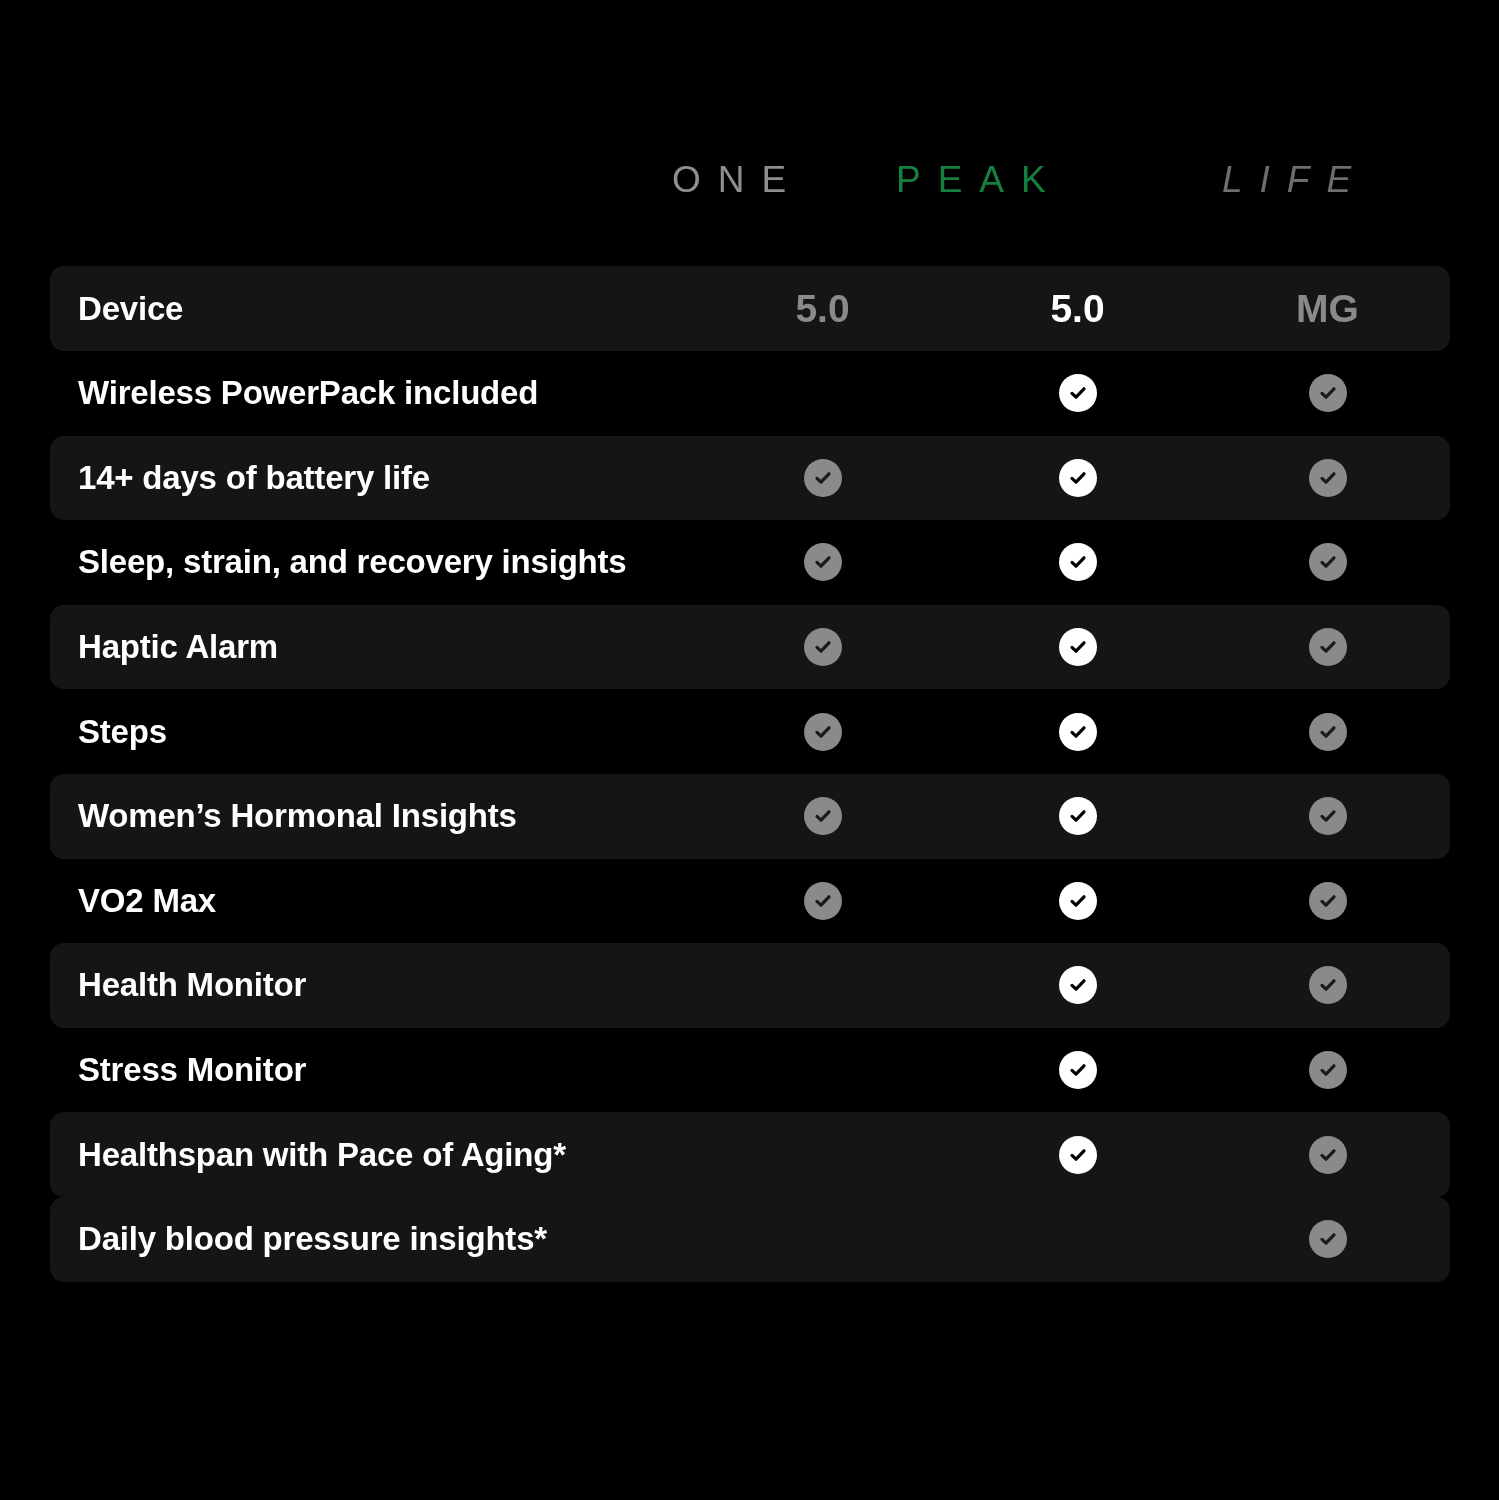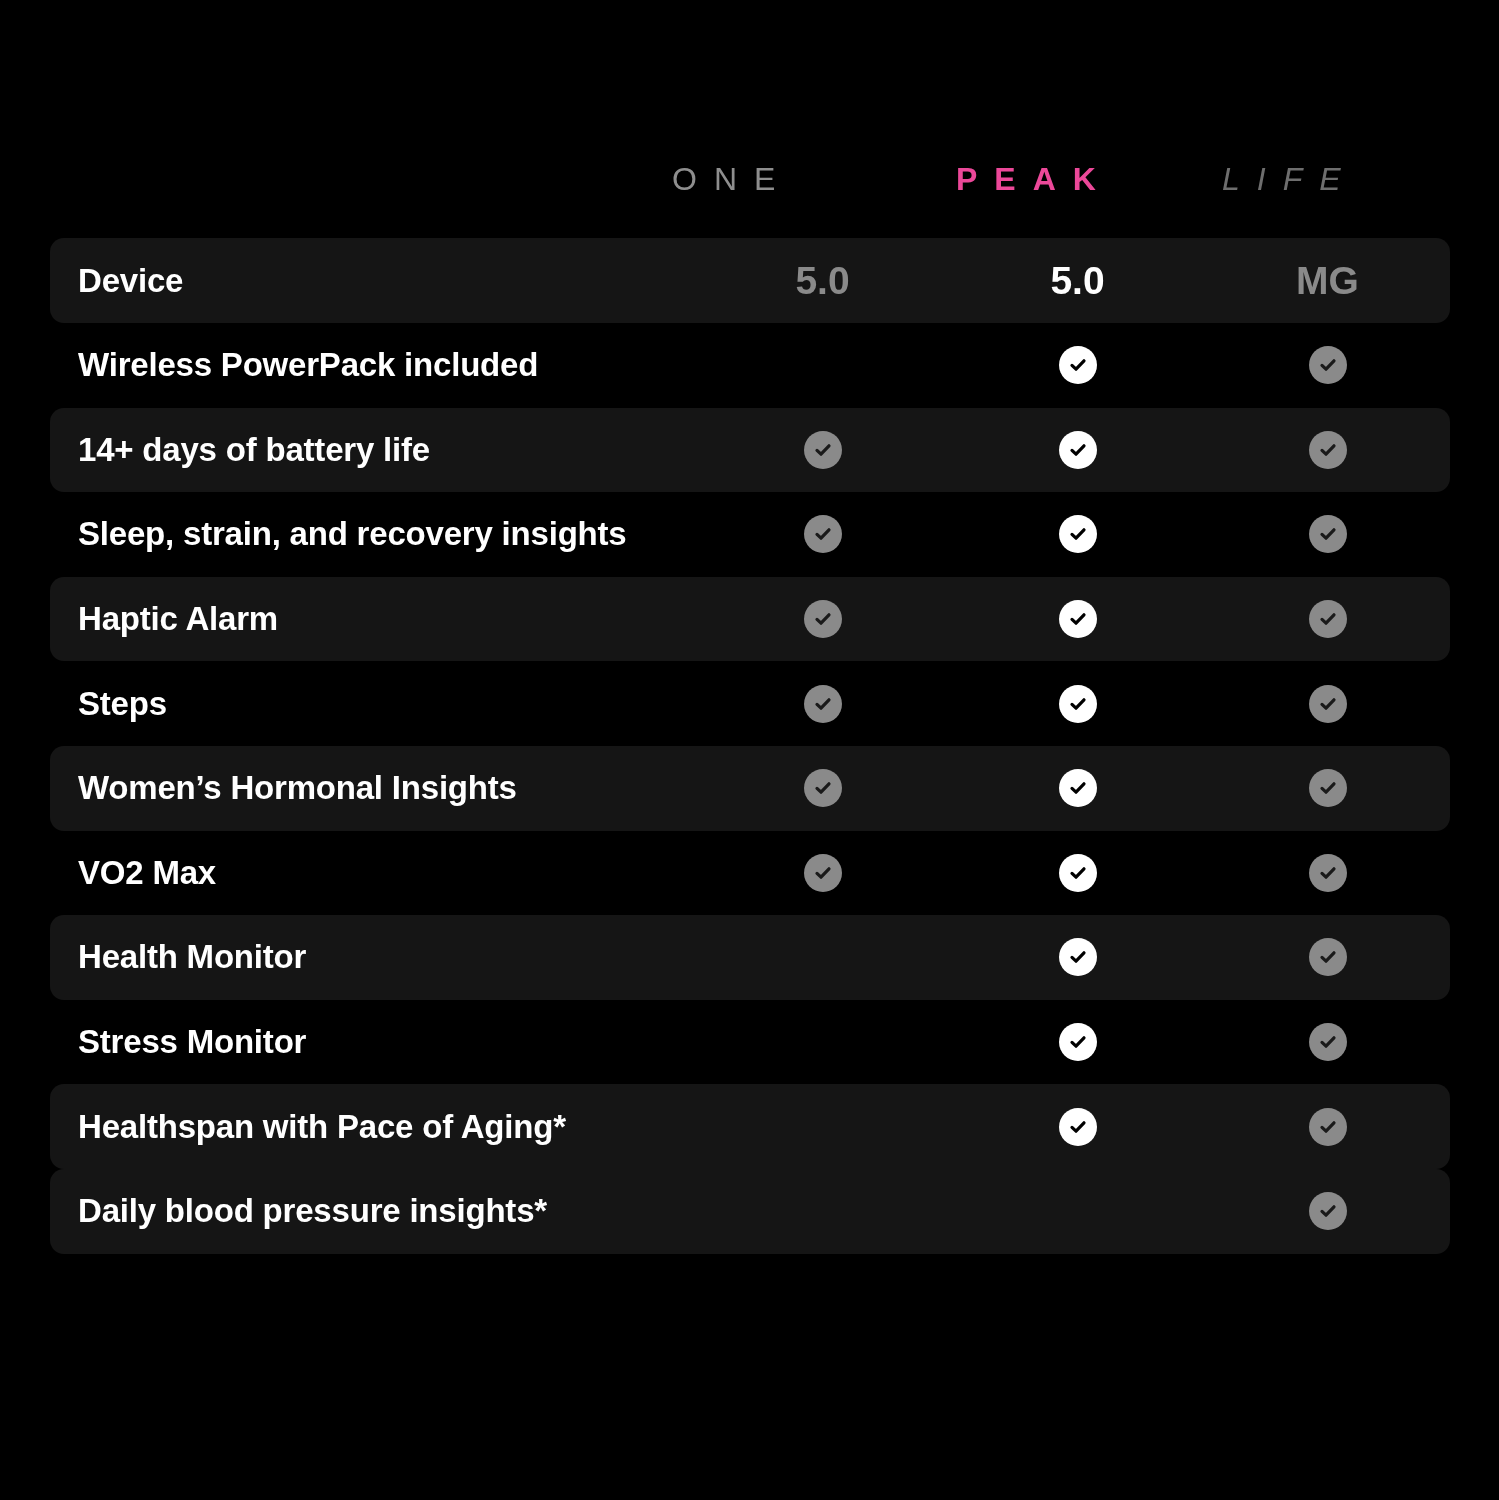--- a/index.html
+++ b/index.html
@@ -27,35 +27,35 @@
     position: absolute;
     top: 140px;
     left: 0;
     width: 1499px;
     height: 78px;
     display: flex;
     align-items: center;
   }
   .brand-word {
     position: absolute;
-    font-size: 32px;
+    font-size: 37px;
     letter-spacing: 17px;
     font-weight: 400;
     white-space: nowrap;
     line-height: 1;
     text-align: right;
   }
   .brand-one {
     left: 672px;
     color: #8e8e8e;
   }
   .brand-peak {
-    left: 956px;
-    color: #ec4899;
-    font-weight: 700;
+    left: 896px;
+    color: #15803d;
+    font-weight: 400;
   }
   .brand-life {
     left: 1222px;
     color: #6e6e6e;
     font-style: italic;
   }
 
   
   .table {
     position: absolute;
@@ -70,20 +70,21 @@
     height: 84.6px;
     border-radius: 14px;
     box-sizing: border-box;
   }
   .row.alt {
     background: #151515;
   }
   .row.header {
     background: #151515;
     height: 85px;
+    margin-top: 28px;
   }
   .label {
     flex: 0 0 645px;
     padding-left: 28px;
     font-size: 33px;
     font-weight: 700;
     letter-spacing: -0.2px;
     color: #ffffff;
     box-sizing: border-box;
   }

